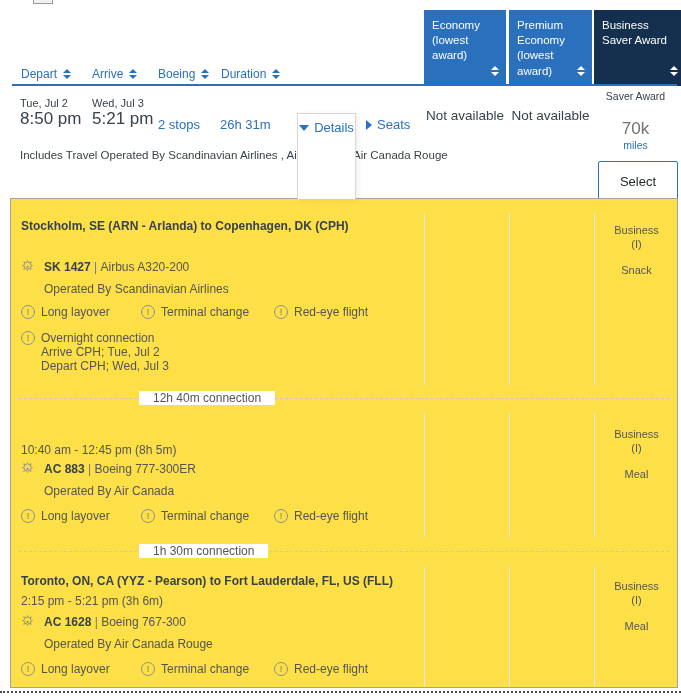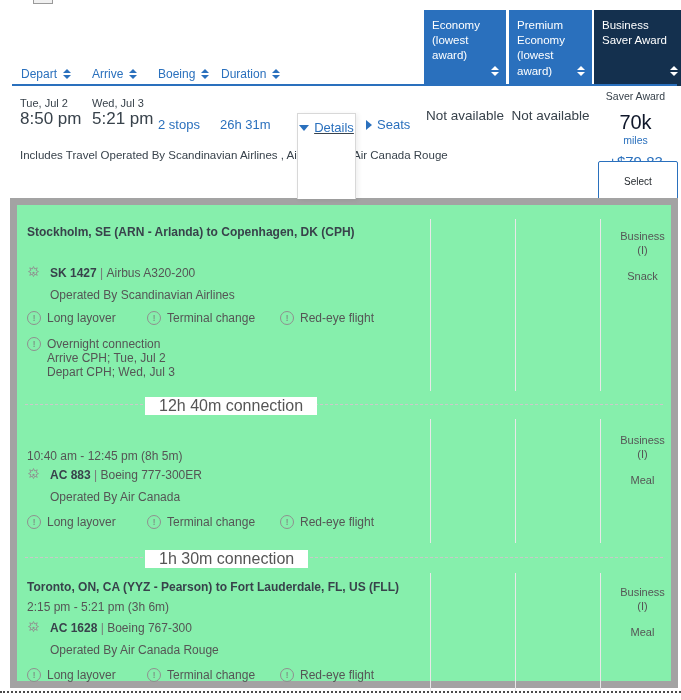--- a/index.html
+++ b/index.html
@@ -34,36 +34,36 @@
   .sm-date { position: absolute; top: 97px; font-size: 11px; color: #38424b; }
   .sm-time { position: absolute; top: 109px; font-size: 17px; color: #38424b; }
   .sm-link { position: absolute; top: 117px; font-size: 13px; color: #2a70bd; text-decoration: none; display: flex; align-items: center; gap: 5px; }
   .tri-down { width: 0; height: 0; border-left: 5px solid transparent; border-right: 5px solid transparent; border-top: 6px solid #2a70bd; display: inline-block; }
   .tri-right { width: 0; height: 0; border-top: 5px solid transparent; border-bottom: 5px solid transparent; border-left: 6px solid #2a70bd; display: inline-block; }
 
   .includes { position: absolute; left: 20px; top: 149px; width: 650px; font-size: 11.5px; color: #38424b; z-index: 1; }
 
   .details-popover { position: absolute; left: 297px; top: 113px; width: 59px; height: 86px;
     background: #fff; border: 1px solid #d8d8d8; border-bottom: none; z-index: 6;
-    box-shadow: 2px 1px 5px rgba(0,0,0,0.07); text-decoration: underline; }
+    box-shadow: 2px 1px 5px rgba(0,0,0,0.07); }
   .details-popover .sm-link { position: static; margin-top: 6px; justify-content: center; }
 
   .fare-cell { position: absolute; top: 108px; font-size: 13.5px; color: #38424b; text-align: center; }
   .biz-cell { position: absolute; left: 594px; top: 90px; width: 83px; text-align: center; }
   .biz-tier { font-size: 10.5px; color: #38424b; }
-  .biz-miles { font-size: 20px; color: #0f172a; margin-top: 9px; }
+  .biz-miles { font-size: 17px; color: #737373; margin-top: 17px; }
   .biz-unit { font-size: 10.5px; color: #2a70bd; }
   .biz-cash { font-size: 15px; color: #2a70bd; margin-top: 7px; }
   .select-btn { position: absolute; left: 598px; top: 161px; width: 80px; height: 40px;
     background: #fff; border: 1px solid #2a70bd; border-radius: 2px; font-family: "Liberation Sans", sans-serif;
-    font-size: 10px; color: #1f2429; cursor: pointer; }
+    font-size: 13px; color: #1f2429; cursor: pointer; }
 
   
   .panel { position: absolute; left: 10px; top: 198px; width: 668px; height: 490px;
-    background: #86efac; border: 7px solid #a3a3a3; font-size: 12px; color: #555; }
+    background: #fde047; border: 1px solid #a3a3a3; font-size: 12px; color: #555; }
   .seg-title { position: absolute; left: 10px; font-weight: bold; font-size: 12px; color: #38424b; }
   .seg-times { position: absolute; left: 10px; font-size: 12px; color: #555; }
   .seg-flight { position: absolute; left: 9px; display: flex; align-items: center; gap: 9px; color: #555; }
   .seg-flight b { color: #38424b; }
   .seg-flight .pipe { color: #777; }
   .seg-oper { position: absolute; left: 33px; color: #555; }
   .star-ico { display: inline-flex; width: 15px; height: 15px; }
 
   .warn { position: absolute; display: flex; align-items: flex-start; gap: 6px; color: #555; }
   .w-ico { flex: 0 0 auto; width: 14px; height: 14px; border: 1px solid #8f8f8f; border-radius: 50%;
@@ -71,21 +71,21 @@
   .warn .w-label { line-height: 14px; text-align: center; }
   .warn .w-lines { line-height: 14px; }
 
   .vdiv { position: absolute; width: 1px; background: #e8e8e8; }
 
   .fare-info { position: absolute; left: 583px; width: 85px; text-align: center; font-size: 11px; color: #555; line-height: 14px; }
   .fare-info .meal { margin-top: 12px; }
 
   .conn { position: absolute; left: 8px; right: 8px; height: 17px; }
   .conn::before { content: ""; position: absolute; left: 0; right: 0; top: 8px; border-top: 1px dashed #c9c9c9; }
-  .conn-label { position: absolute; left: 120px; top: 1px; background: #fff; padding: 0 14px; font-size: 16px; color: #555; z-index: 1; }
+  .conn-label { position: absolute; left: 120px; top: 1px; background: #fff; padding: 0 14px; font-size: 12px; color: #555; z-index: 1; }
 
   .dotted-sep { position: absolute; left: 0; top: 691px; width: 681px; border-top: 2px dotted #4a4a4a; }
 </style>
 </head>
 <body>
 
 <div id="app">
 
   <span class="cut-checkbox"></span>
 

